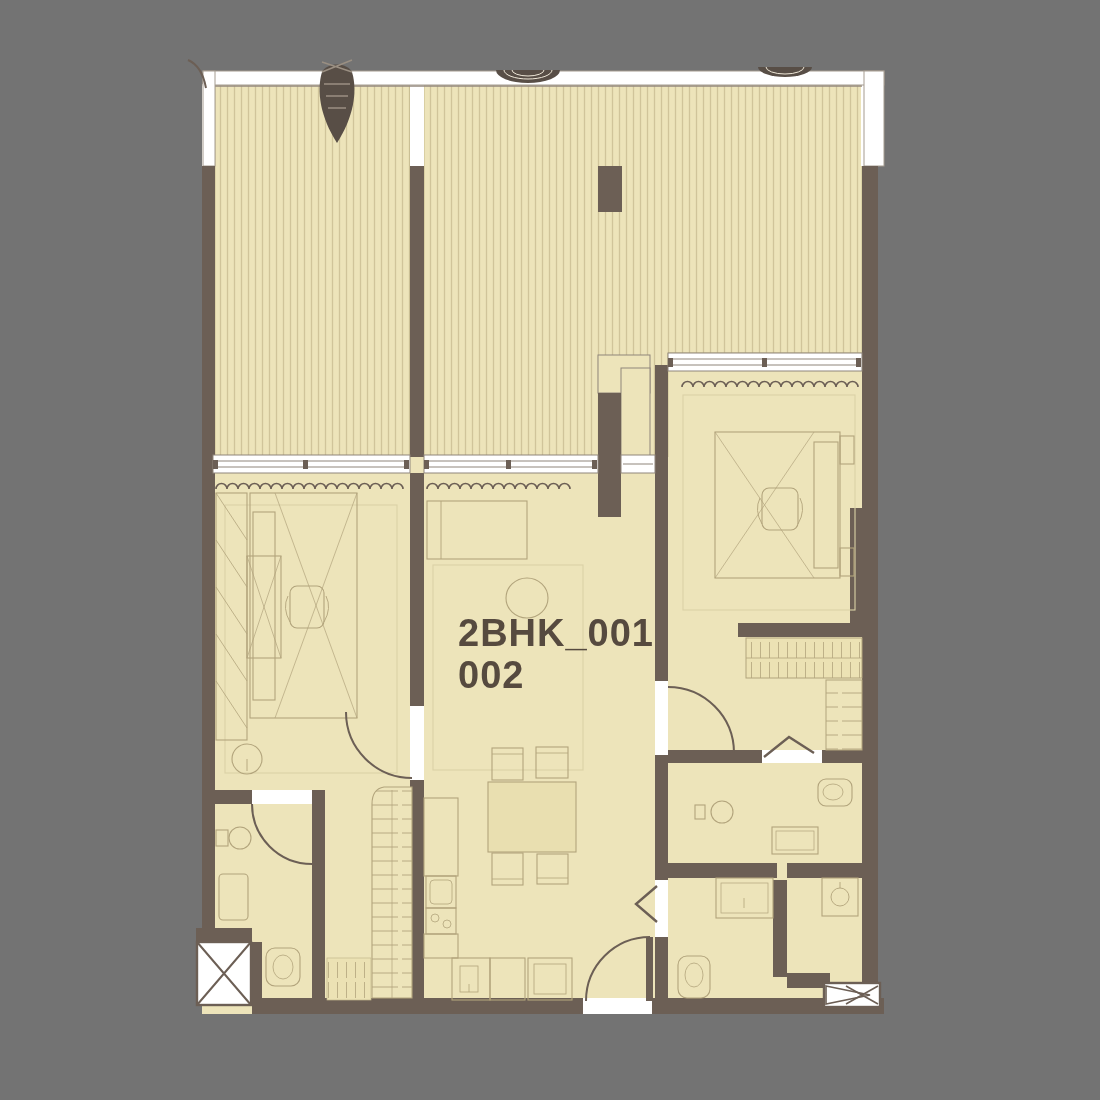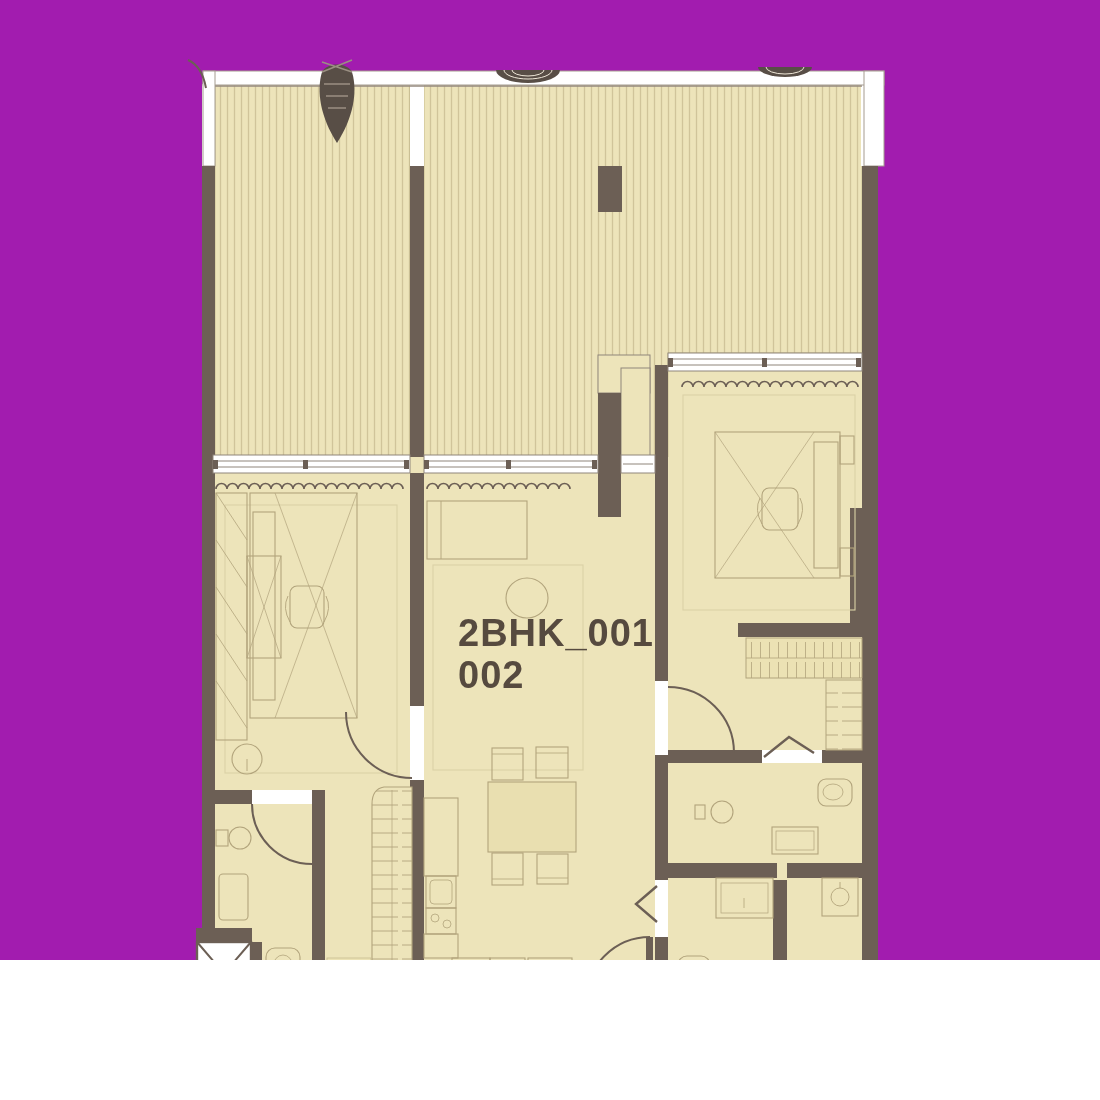--- a/index.html
+++ b/index.html
@@ -1,16 +1,16 @@
 <!DOCTYPE html>
 <html><head>
 <meta charset="utf-8">
 <style>
   html,body{margin:0;padding:0;background:#ffffff;}
-  .stage{width:1100px;height:960px;position:relative;background:#a21caf;overflow:hidden;
+  .stage{width:1100px;height:1100px;position:relative;background:#737373;overflow:hidden;
          font-family:"Liberation Sans", sans-serif;text-align:center;}
   svg{display:block;}
   text.unit-label{font-family:"Liberation Sans", sans-serif;font-weight:bold;
                   font-size:38px;letter-spacing:1px;fill:#564a3f;}
 </style>
 </head>
 <body>
 
 <div class="stage">
 <svg width="1100" height="1100" viewBox="0 0 1100 1100">

